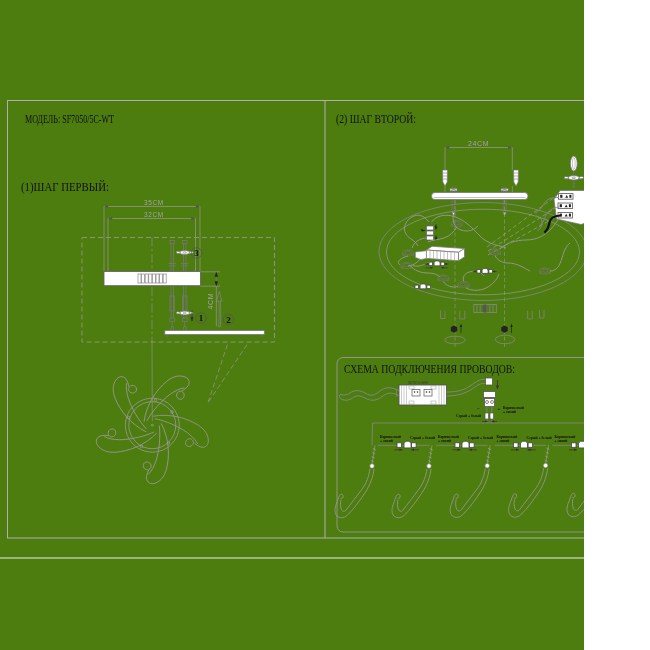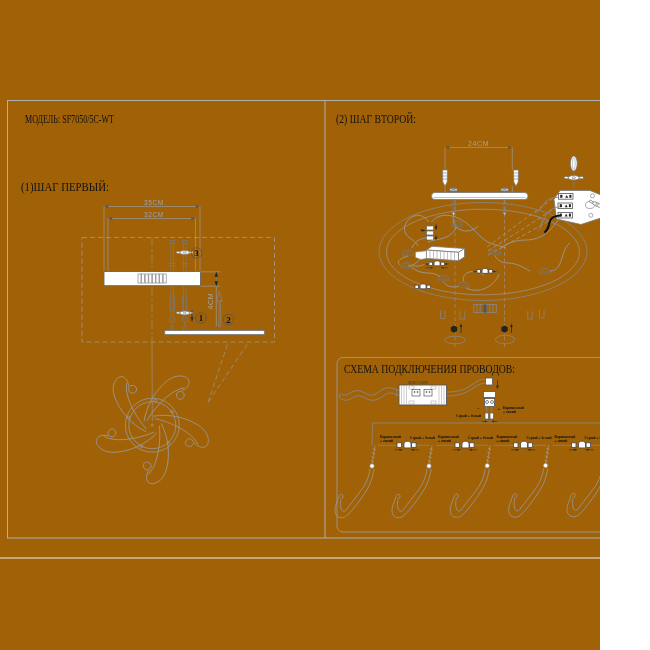--- a/index.html
+++ b/index.html
@@ -1,16 +1,16 @@
 <!DOCTYPE html>
 <html><head>
 <meta charset="utf-8">
 <style>
   html,body{margin:0;padding:0;background:#fff;}
-  #page{position:relative;width:600px;height:650px;background:#a16207;overflow:hidden;}
+  #page{position:relative;width:544px;height:650px;background:#4d7c0f;overflow:hidden;padding-left:40px;}
   svg{position:absolute;left:0;top:0;}
   text{font-family:"Liberation Serif", serif;}
   .dim{font-family:"Liberation Sans", sans-serif;fill:#a3a3a3;letter-spacing:0.6px;}
 </style>
 </head>
 <body>
 <div id="page">
 <svg width="650" height="650" viewBox="0 0 650 650">
 <defs>
   <g id="wingnut">

